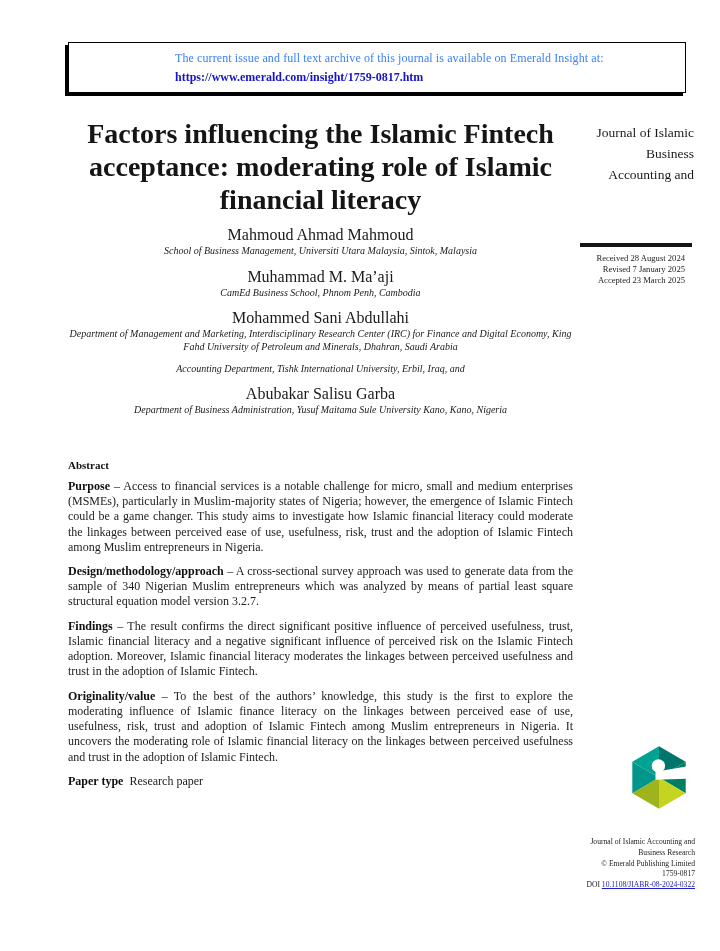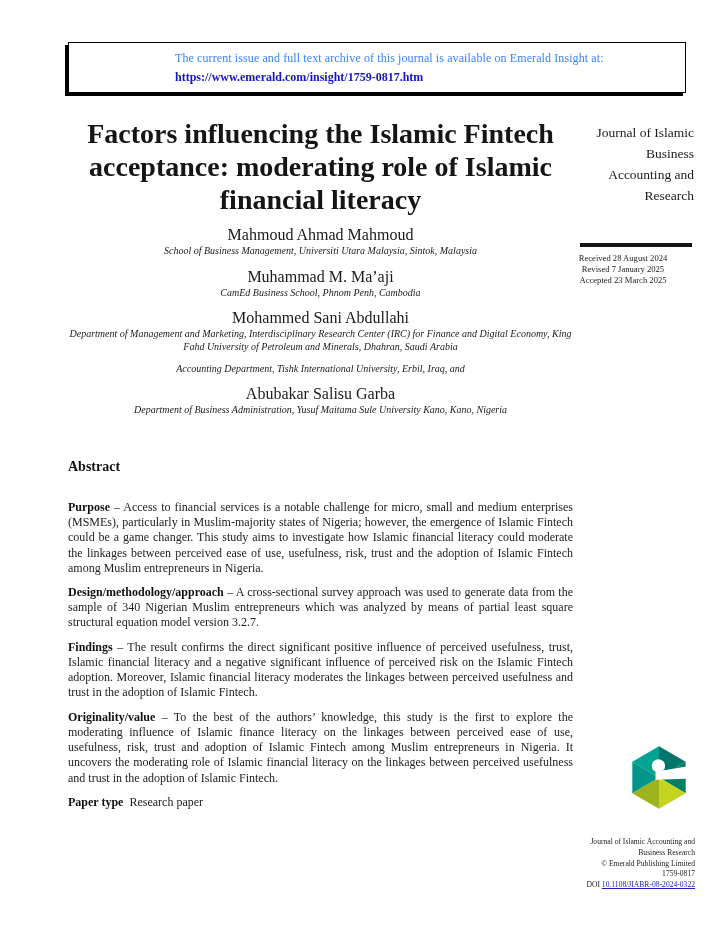--- a/index.html
+++ b/index.html
@@ -26,39 +26,39 @@
     margin:118px auto 0 auto; max-width:502px;
     font-size:28px; line-height:1.17; font-weight:bold; text-align:center; color:#151515;
   }
 
   .authors { margin-top:9px; }
   .author-block { text-align:center; margin-bottom:9px; }
   .author-name  { font-size:16px; line-height:1.25; color:#1a1a1a; }
   .author-affil { font-size:10px; line-height:1.26; font-style:italic; color:#1a1a1a; }
 
   .abstract { margin-top:42px; }
-  .abstract-heading { font-size:14px; font-weight:bold; margin-bottom:25px; color:#111; }
+  .abstract-heading { font-size:11px; font-weight:bold; margin-bottom:8px; color:#111; }
   .abs-para {
     font-size:12px; line-height:1.27; text-align:justify; margin:0 0 9px 0; color:#222;
   }
   .abs-label { font-weight:bold; color:#111; }
   .kw-label, .pt-label { font-weight:bold; color:#111; }
   .kw-label { margin-right:5px; }
   .pt-label { margin-right:3px; }
   .paper-type-para { margin-bottom:0; text-align:left; }
 
   
   .journal-name {
     position:absolute; top:122px; right:26px; width:140px;
     text-align:right; font-size:13.5px; line-height:1.56; color:#1a1a1a;
   }
   .side-rule { position:absolute; top:243px; left:580px; width:112px; height:4px; background:#141414; }
   .dates {
-    position:absolute; top:253px; right:27px; width:140px;
-    text-align:center; font-size:8.6px; line-height:1.3; color:#222;
+    position:absolute; top:253px; right:35px; width:140px;
+    text-align:right; font-size:8.6px; line-height:1.3; color:#222;
   }
 
   .logo-wrap { position:absolute; left:630px; top:745px; width:58px; height:65px; }
   .logo-wrap svg { width:100%; height:100%; display:block; }
 
   .citation {
     position:absolute; top:837px; right:25px; width:150px;
     text-align:right; font-size:7.6px; line-height:1.42; color:#222;
   }
   .doi-link { color:#2020c0; text-decoration:underline; }
@@ -126,21 +126,20 @@
         <span class="pt-label">Paper type</span>
         <span>Research paper</span>
       </p>
     </div>
   </div>
 
   <div class="journal-name">
     <div>Journal of Islamic</div>
     <div>Business</div>
     <div>Accounting and</div>
-    <div>Research</div>
   </div>
 
   <div class="side-rule"></div>
 
   <div class="dates">
     <div>Received 28 August 2024</div>
     <div>Revised 7 January 2025</div>
     <div>Accepted 23 March 2025</div>
   </div>
 

